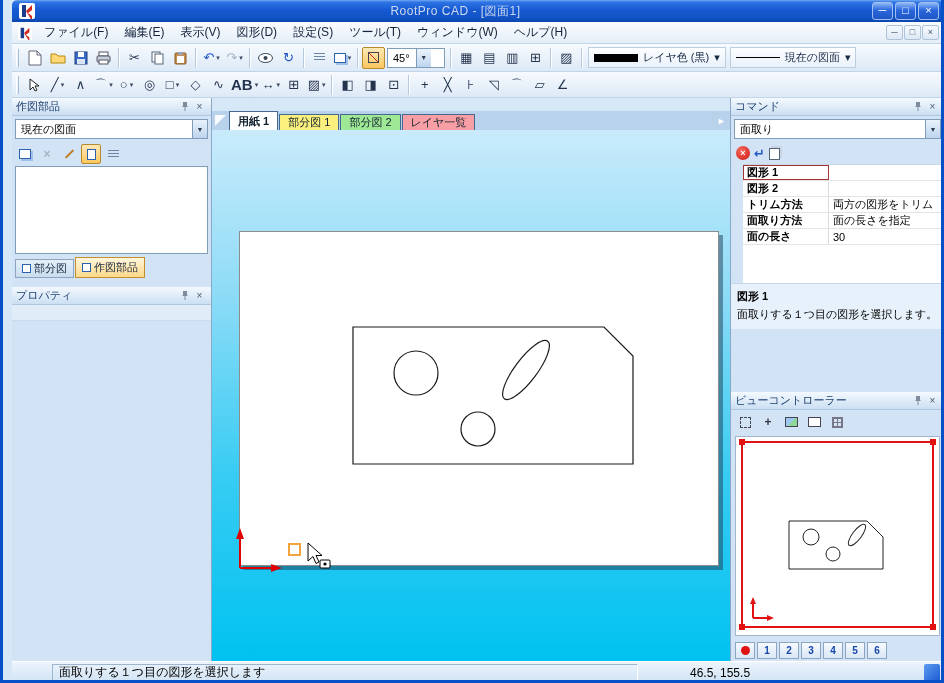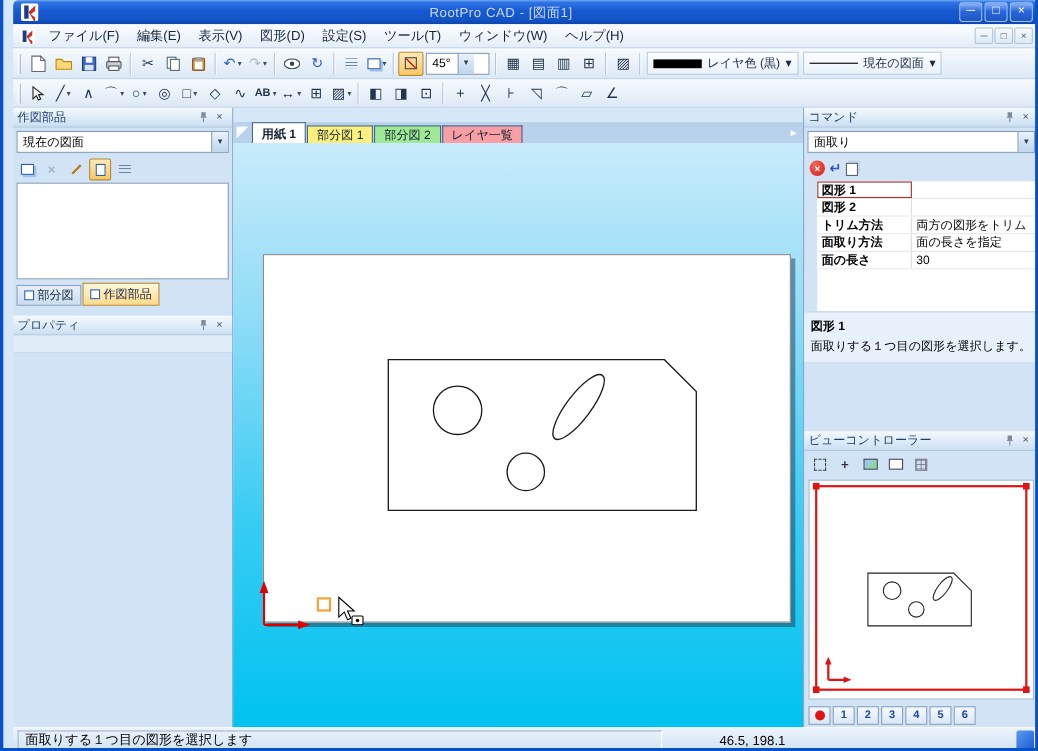--- a/index.html
+++ b/index.html
@@ -26,21 +26,21 @@
 .tb.dis{color:#A9B6C6;}
 .tb.on{background:linear-gradient(#FFE9B8,#FCC75F);border-color:#B98A2C;}
 .blue{color:#2457C8;}
 .sep{width:2px;height:20px;border-left:1px solid #B4C9DF;border-right:1px solid #fff;margin:0 3px;}
 .tbcombo{display:flex;align-items:center;height:20px;border:1px solid #7F9DB9;background:#fff;font-size:11px;padding-left:5px;margin:0 2px;}
 .tbcombo .arrow{width:15px;align-self:stretch;border-left:1px solid #7F9DB9;background:linear-gradient(#EAF2FB,#BDD5EE);font-size:7px;color:#2E3E52;display:flex;align-items:center;justify-content:center;margin-left:6px;}
 .flatcombo{display:flex;align-items:center;gap:5px;height:21px;padding:0 5px;border:1px solid #BACEE2;background:linear-gradient(#FDFEFF,#E9F1FA);font-size:11px;color:#182A44;margin:0 2px;}
 .swatch{width:44px;height:8px;background:#000;}
 .lineswatch{width:44px;height:0;border-top:1px solid #000;}
 .ic-draft{width:11px;height:11px;border:1px solid #445;background:linear-gradient(45deg,transparent 45%,#D22 45%,#D22 55%,transparent 55%);}
-.ab{font-size:10px;font-weight:bold;letter-spacing:0;}
+.ab{font-size:15px;font-weight:bold;letter-spacing:0;}
 
 .main{display:flex;height:563px;}
 
 .lpanel{width:200px;background:#D2E3F5;border-right:1px solid #8AA9C8;display:flex;flex-direction:column;justify-content:space-between;}
 .phead{height:18px;display:flex;align-items:center;background:linear-gradient(#F4F9FE,#CBDFF2);border-bottom:1px solid #AFC8E0;padding:0 4px;color:#1C3F6E;font-size:11px;flex:0 0 auto;}
 .phead .sp{flex:1;}
 .phbtn{width:15px;height:14px;display:flex;align-items:center;justify-content:center;color:#4A5C72;font-size:10px;}
 .lcombo-row{padding:3px;flex:0 0 auto;}
 .lminitb{height:24px;display:flex;align-items:center;gap:2px;padding:0 3px;flex:0 0 auto;}
 .mtb{width:20px;height:20px;border:1px solid transparent;display:flex;align-items:center;justify-content:center;border-radius:2px;}
@@ -98,21 +98,21 @@
 .vframe{position:absolute;left:5px;top:4px;right:5px;bottom:7px;border:2px solid #E01212;}
 .hd{position:absolute;width:6px;height:6px;background:#E01212;}
 .hd.tl{left:-4px;top:-4px;}.hd.tr{right:-4px;top:-4px;}.hd.bl{left:-4px;bottom:-4px;}.hd.br{right:-4px;bottom:-4px;}
 .minidraw{position:absolute;left:50%;top:54%;transform:translate(-50%,-50%);}
 .maxis{position:absolute;left:4px;bottom:4px;}
 .vbtns{height:22px;display:flex;align-items:center;gap:2px;padding:0 4px;margin-top:1px;flex:0 0 auto;}
 .vbtn{width:20px;height:17px;border:1px solid #8CA6C2;background:linear-gradient(#F6FAFE,#D9E7F5);display:flex;align-items:center;justify-content:center;font-size:10px;font-weight:bold;color:#1847A8;}
 .reddot{width:9px;height:9px;border-radius:50%;background:#E01212;}
 
 .status{height:22px;display:flex;align-items:center;background:linear-gradient(#EDF4FC,#CFE2F3);padding:0 4px;border-top:1px solid #fff;}
-.scell{height:18px;display:flex;align-items:center;padding:0 6px;border:1px solid;border-color:#9DB6D0 #fff #fff #9DB6D0;font-size:12px;color:#000;}
+.scell{height:18px;display:flex;align-items:center;padding:0 6px;border:1px solid;border-color:#9DB6D0 #fff #fff #9DB6D0;font-size:12px;color:#000;margin-left:36px;}
 .smsg{width:586px;}
 .scoords{margin-left:52px;color:#000;}
 .sgrip{margin-left:auto;width:16px;height:18px;background:linear-gradient(135deg,#5E9BF2,#1A5AD0);border-radius:2px;}
 </style>
 </head>
 <body>
 
 <div class="win">
   <div class="frame"></div>
 
@@ -557,16 +557,16 @@
         <div class="vbtn">3</div>
         <div class="vbtn">4</div>
         <div class="vbtn">5</div>
         <div class="vbtn">6</div>
       </div>
     </div>
   </div>
 
   <div class="status">
     <div class="scell smsg">面取りする１つ目の図形を選択します</div>
-    <div class="scoords">46.5, 198.1</div>
+    <div class="scoords">46.5, 155.5</div>
     <div class="sgrip"></div>
   </div>
 </div>
 
 </body></html>

